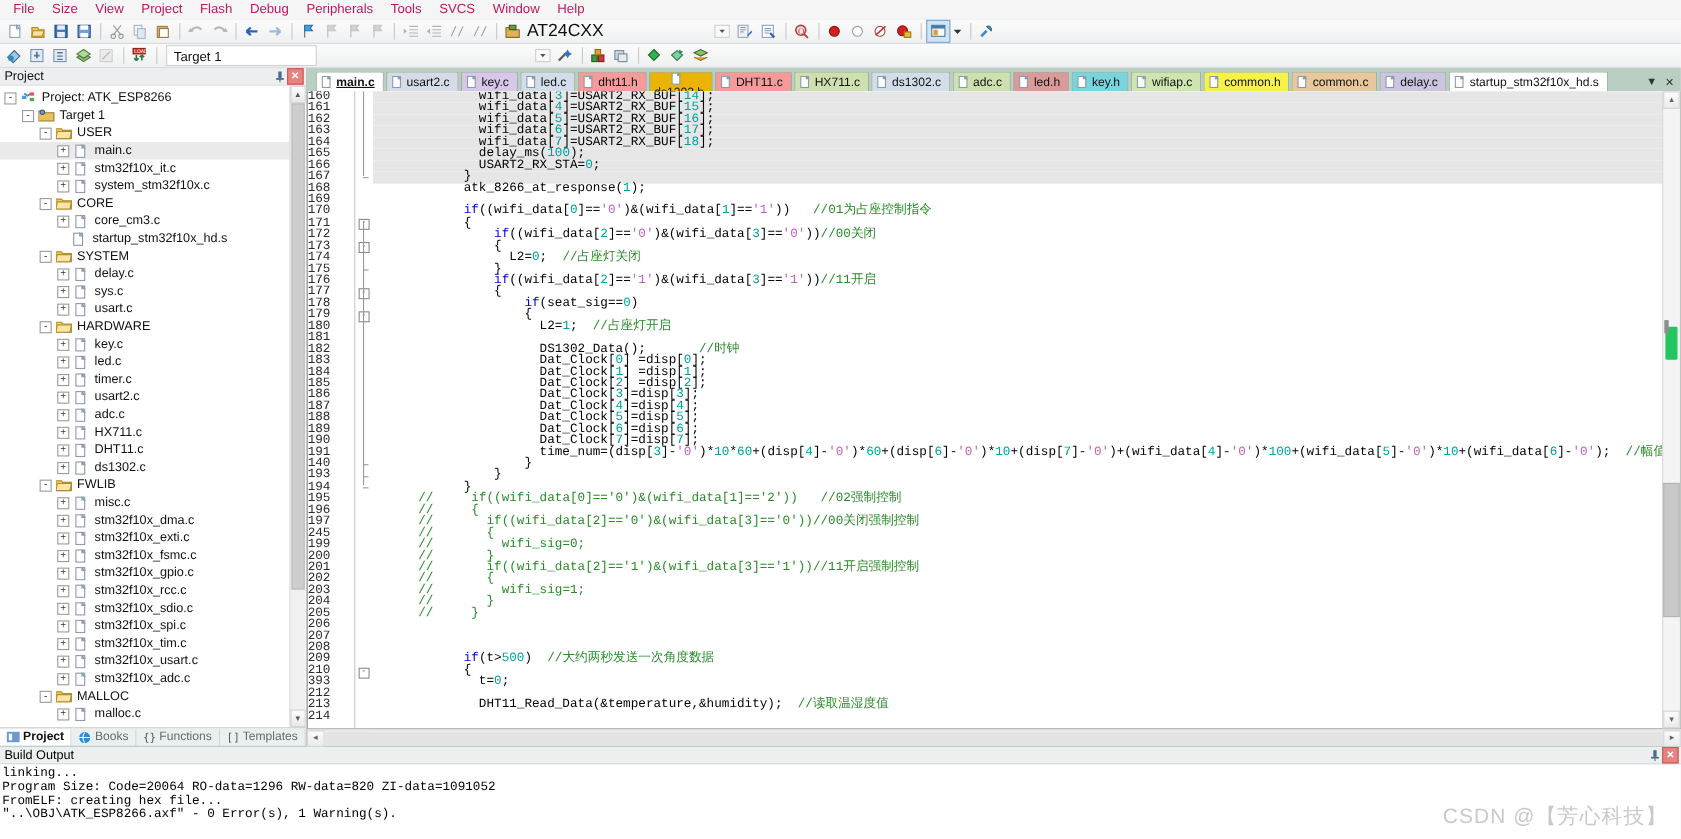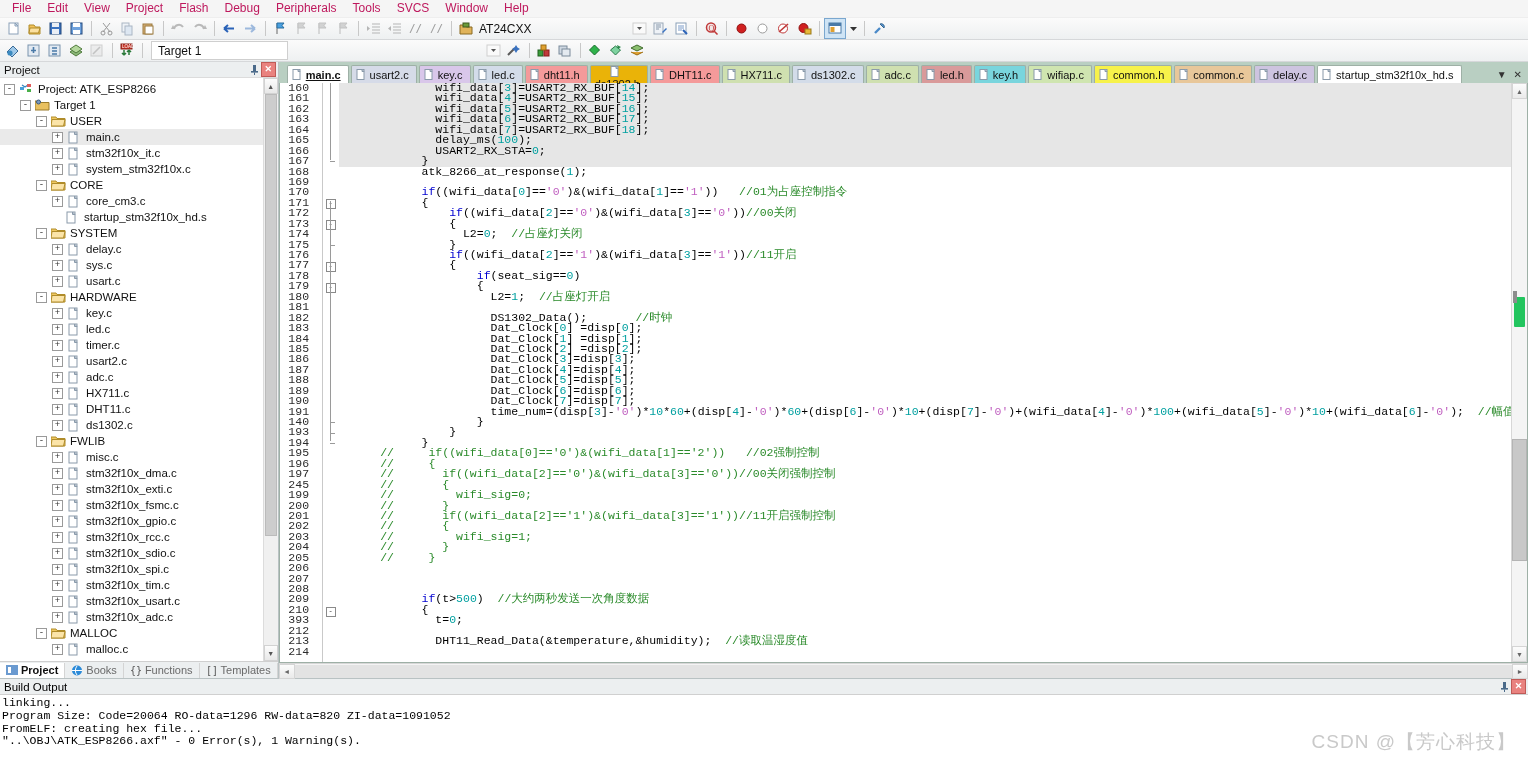--- a/index.html
+++ b/index.html
@@ -55,21 +55,21 @@
   .ftab{height:17px;display:flex;align-items:center;padding:0 7px 0 4px;margin-right:2px;border:1px solid #9eb0a6;border-bottom:none;font-size:11px;color:#111;white-space:nowrap;border-radius:2px 2px 0 0;}
   .ftab .fi{width:10px;height:12px;margin-right:4px;flex:0 0 auto;}
   .ftab.active{background:#ffffff;font-weight:bold;}
   .ftab.active .tl{text-decoration:underline;}
   .tabbar .tbsp{flex:1;}
   .tabctl{display:flex;align-items:center;height:17px;padding-right:6px;color:#333;font-size:10px;}
   .tabctl span{margin-left:7px;}
 
   .code-area{flex:1 1 auto;display:flex;min-height:0;background:#fff;border:1px solid #9eb0a6;border-top:none;position:relative;}
   .code-scroll{flex:1 1 auto;overflow:hidden;position:relative;display:flex;}
-  .gutter{width:38px;flex:0 0 auto;text-align:center;padding-right:4px;color:#2b2b2b;background:#fff;font-family:"Liberation Mono","DejaVu Sans Mono",monospace;font-size:11.5px;}
+  .gutter{width:38px;flex:0 0 auto;text-align:left;padding-right:4px;color:#2b2b2b;background:#fff;font-family:"Liberation Mono","DejaVu Sans Mono",monospace;font-size:11.5px;}
   .foldcol{width:14px;flex:0 0 auto;border-left:1px solid #c9c9c9;position:relative;background:#fff;}
   .codelines{flex:1 1 auto;font-family:"Liberation Mono","DejaVu Sans Mono",monospace;font-size:11.5px;white-space:pre;color:#000;overflow:hidden;padding-left:2px;}
   .ln{height:10.45px;line-height:10.45px;}
   .gl{height:10.45px;line-height:10.45px;}
   .kw{color:#0000d0;}
   .num{color:#00a0a0;}
   .str{color:#c060c0;}
   .cmt{color:#2a8a2a;}
   .hl{background:#e6e6e6;}
   .fbox{position:absolute;left:3px;width:8px;height:8px;border:1px solid #8a8a8a;background:#fff;font-size:7px;line-height:6px;text-align:center;color:#333;font-family:"Liberation Mono",monospace;}
@@ -92,21 +92,21 @@
 
   .watermark{position:absolute;right:12px;bottom:8px;font-size:19px;color:#c9c9c9;letter-spacing:1px;font-family:"Liberation Sans",sans-serif;pointer-events:none;}
 </style>
 </head>
 <body>
 
 <div class="app">
 
   <div class="menubar" id="menubar">
       <span class="mi">File</span>
-      <span class="mi">Edit</span>
+      <span class="mi">Size</span>
       <span class="mi">View</span>
       <span class="mi">Project</span>
       <span class="mi">Flash</span>
       <span class="mi">Debug</span>
       <span class="mi">Peripherals</span>
       <span class="mi">Tools</span>
       <span class="mi">SVCS</span>
       <span class="mi">Window</span>
       <span class="mi">Help</span>
     </div>
@@ -230,21 +230,21 @@
           <text x="1" y="11" font-size="11" fill="#9c9c9c" font-family="monospace">//</text>
         </svg>
       </span>
     <span class="sep"></span>
     <span class="tbtn">
         <svg width="16" height="15">
           <path d="M2 4h5l1.5 2H14v7H2z" fill="#e0b35a" stroke="#8a6a22"></path>
           <rect x="5" y="2" width="6" height="4" fill="#6b9b3a" stroke="#3c5a1e"></rect>
         </svg>
       </span>
-    <span style="font-size:12px;color:#111;margin-left:2px;margin-right:6px;">AT24CXX</span>
+    <span style="font-size:16px;color:#111;margin-left:2px;margin-right:6px;">AT24CXX</span>
     <span style="width:92px"></span>
     <span class="tbtn">
         <svg width="15" height="15">
           <rect x="1" y="2" width="13" height="11" fill="#fafafa" stroke="#cfcfcf"></rect>
           <path d="M5 6l2.5 3L10 6z" fill="#555"></path>
         </svg>
       </span>
     <span class="tbtn">
         <svg width="15" height="15">
           <rect x="1" y="2" width="9" height="11" fill="#eef2f7" stroke="#9aa8b8"></rect>

